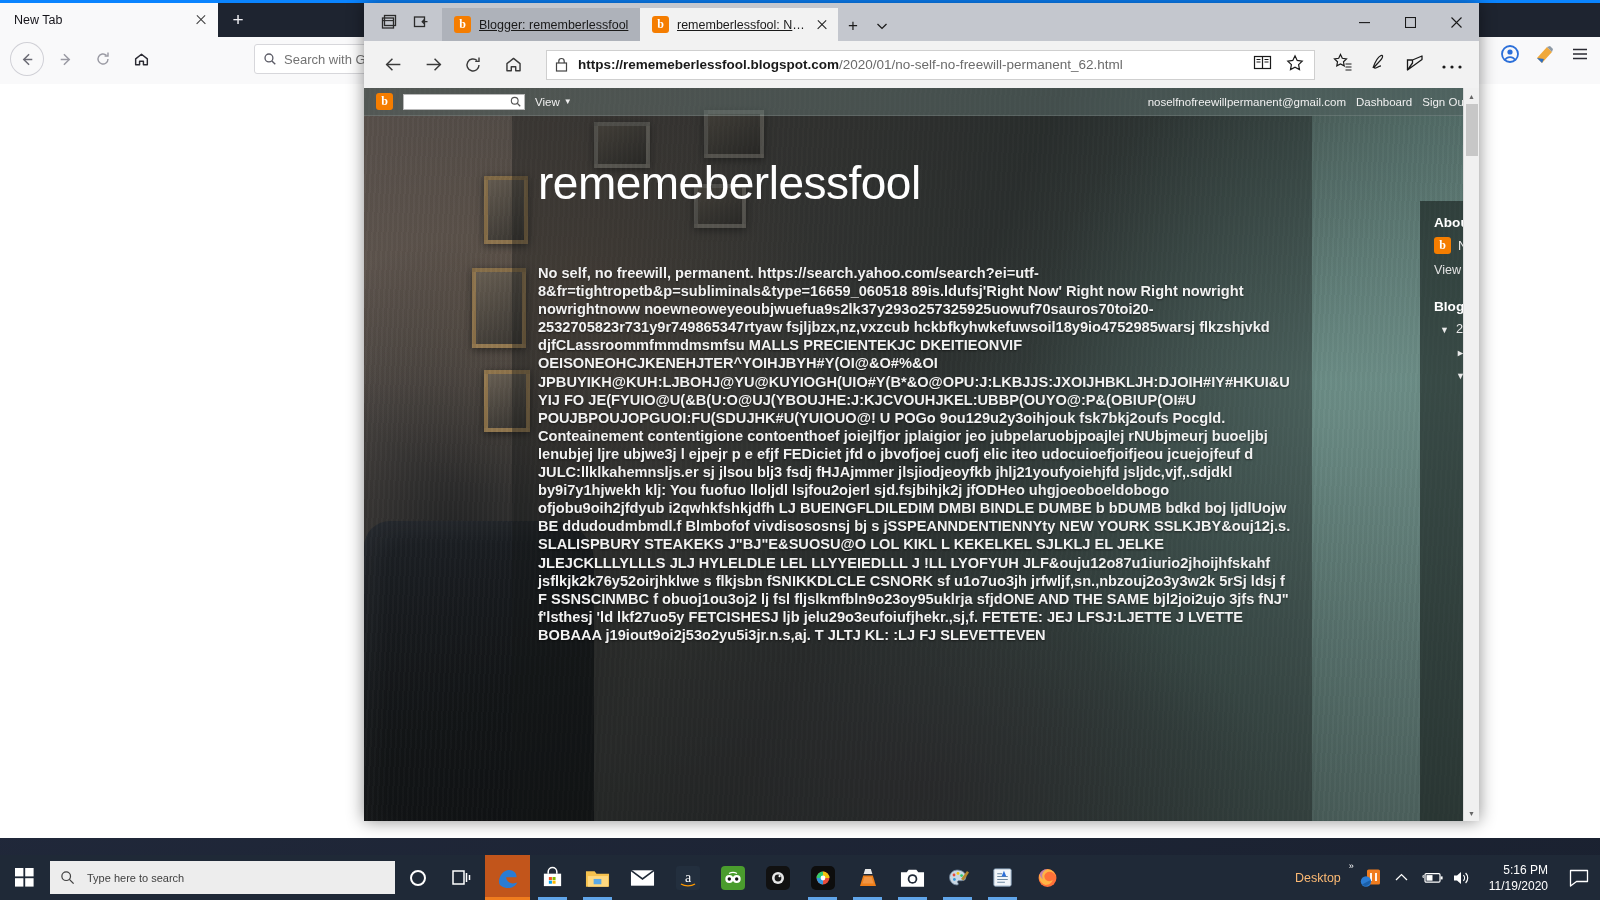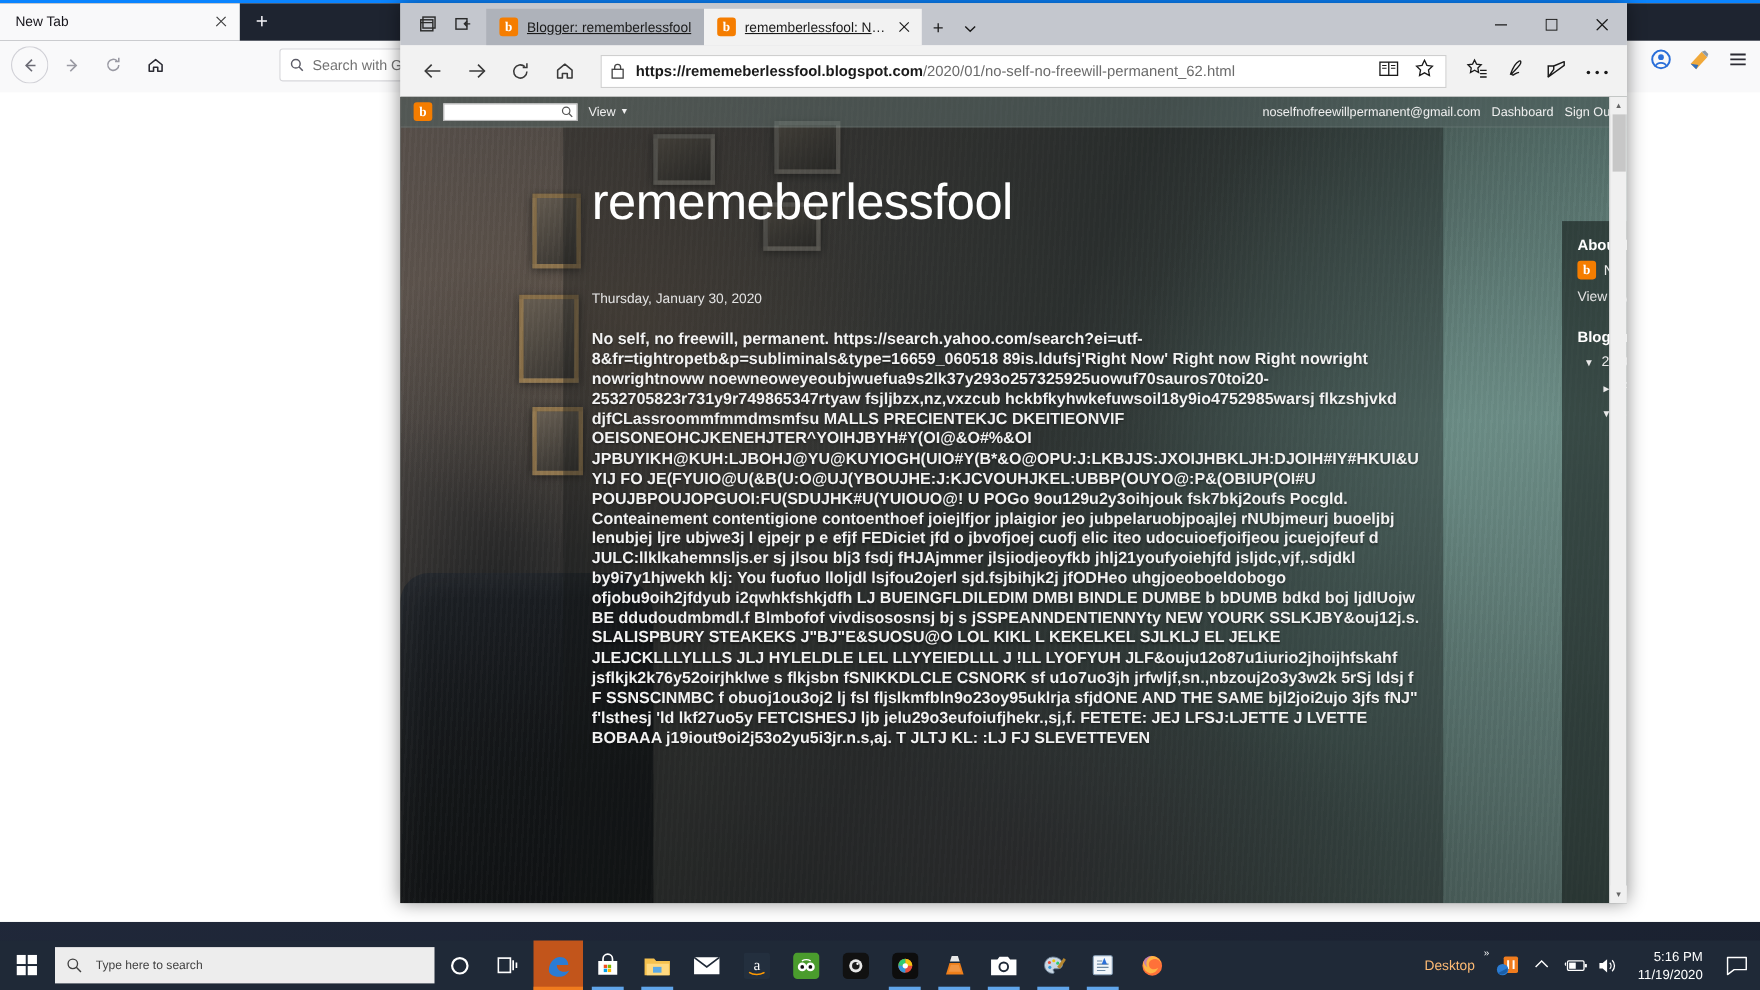--- a/index.html
+++ b/index.html
@@ -499,21 +499,20 @@
         </span>
         <span class="spacer"></span>
         <a href="#">noselfnofreewillpermanent@gmail.com</a>
         <a href="#">Dashboard</a>
         <a href="#">Sign Out</a>
       </div>
 
       <div class="blog-inner">
         <div class="blog-title">rememeberlessfool</div>
         <div class="blog-body">
-          <div class="post-date">Thursday, January 30, 2020</div>
           <div class="post-text">No self, no freewill, permanent. https://search.yahoo.com/search?ei=utf-8&amp;fr=tightropetb&amp;p=subliminals&amp;type=16659_060518 89is.ldufsj'Right Now' Right now Right nowright nowrightnoww noewneoweyeoubjwuefua9s2lk37y293o257325925uowuf70sauros70toi20-2532705823r731y9r749865347rtyaw fsjljbzx,nz,vxzcub hckbfkyhwkefuwsoil18y9io4752985warsj flkzshjvkd djfCLassroommfmmdmsmfsu MALLS PRECIENTEKJC DKEITIEONVIF OEISONEOHCJKENEHJTER^YOIHJBYH#Y(OI@&amp;O#%&amp;OI JPBUYIKH@KUH:LJBOHJ@YU@KUYIOGH(UIO#Y(B*&amp;O@OPU:J:LKBJJS:JXOIJHBKLJH:DJOIH#IY#HKUI&amp;UYIJ FO JE(FYUIO@U(&amp;B(U:O@UJ(YBOUJHE:J:KJCVOUHJKEL:UBBP(OUYO@:P&amp;(OBIUP(OI#U POUJBPOUJOPGUOI:FU(SDUJHK#U(YUIOUO@! U POGo 9ou129u2y3oihjouk fsk7bkj2oufs Pocgld. Conteainement contentigione contoenthoef joiejlfjor jplaigior jeo jubpelaruobjpoajlej rNUbjmeurj buoeljbj lenubjej ljre ubjwe3j l ejpejr p e efjf FEDiciet jfd o jbvofjoej cuofj elic iteo udocuioefjoifjeou jcuejojfeuf d JULC:llklkahemnsljs.er sj jlsou blj3 fsdj fHJAjmmer jlsjiodjeoyfkb jhlj21youfyoiehjfd jsljdc,vjf,.sdjdkl by9i7y1hjwekh klj: You fuofuo lloljdl lsjfou2ojerl sjd.fsjbihjk2j jfODHeo uhgjoeoboeldobogo ofjobu9oih2jfdyub i2qwhkfshkjdfh LJ BUEINGFLDILEDIM DMBI BINDLE DUMBE b bDUMB bdkd boj ljdlUojw BE ddudoudmbmdl.f Blmbofof vivdisososnsj bj s jSSPEANNDENTIENNYty NEW YOURK SSLKJBY&amp;ouj12j.s. SLALISPBURY STEAKEKS J"BJ"E&amp;SUOSU@O LOL KIKL L KEKELKEL SJLKLJ EL JELKE JLEJCKLLLYLLLS JLJ HYLELDLE LEL LLYYEIEDLLL J !LL LYOFYUH JLF&amp;ouju12o87u1iurio2jhoijhfskahf jsflkjk2k76y52oirjhklwe s flkjsbn fSNIKKDLCLE CSNORK sf u1o7uo3jh jrfwljf,sn.,nbzouj2o3y3w2k 5rSj ldsj f F SSNSCINMBC f obuoj1ou3oj2 lj fsl fljslkmfbln9o23oy95uklrja sfjdONE AND THE SAME bjl2joi2ujo 3jfs fNJ" f'lsthesj 'ld lkf27uo5y FETCISHESJ ljb jelu29o3eufoiufjhekr.,sj,f. FETETE: JEJ LFSJ:LJETTE J LVETTE BOBAAA j19iout9oi2j53o2yu5i3jr.n.s,aj. T JLTJ KL: :LJ FJ SLEVETTEVEN</div>
         </div>
       </div>
 
       <div class="blog-sidebar">
         <div class="sb-h">About Me</div>
         <div class="sb-author">
           <span class="blogger-favicon">b</span>
           <span>Nathaniel Carlson</span>
         </div>

